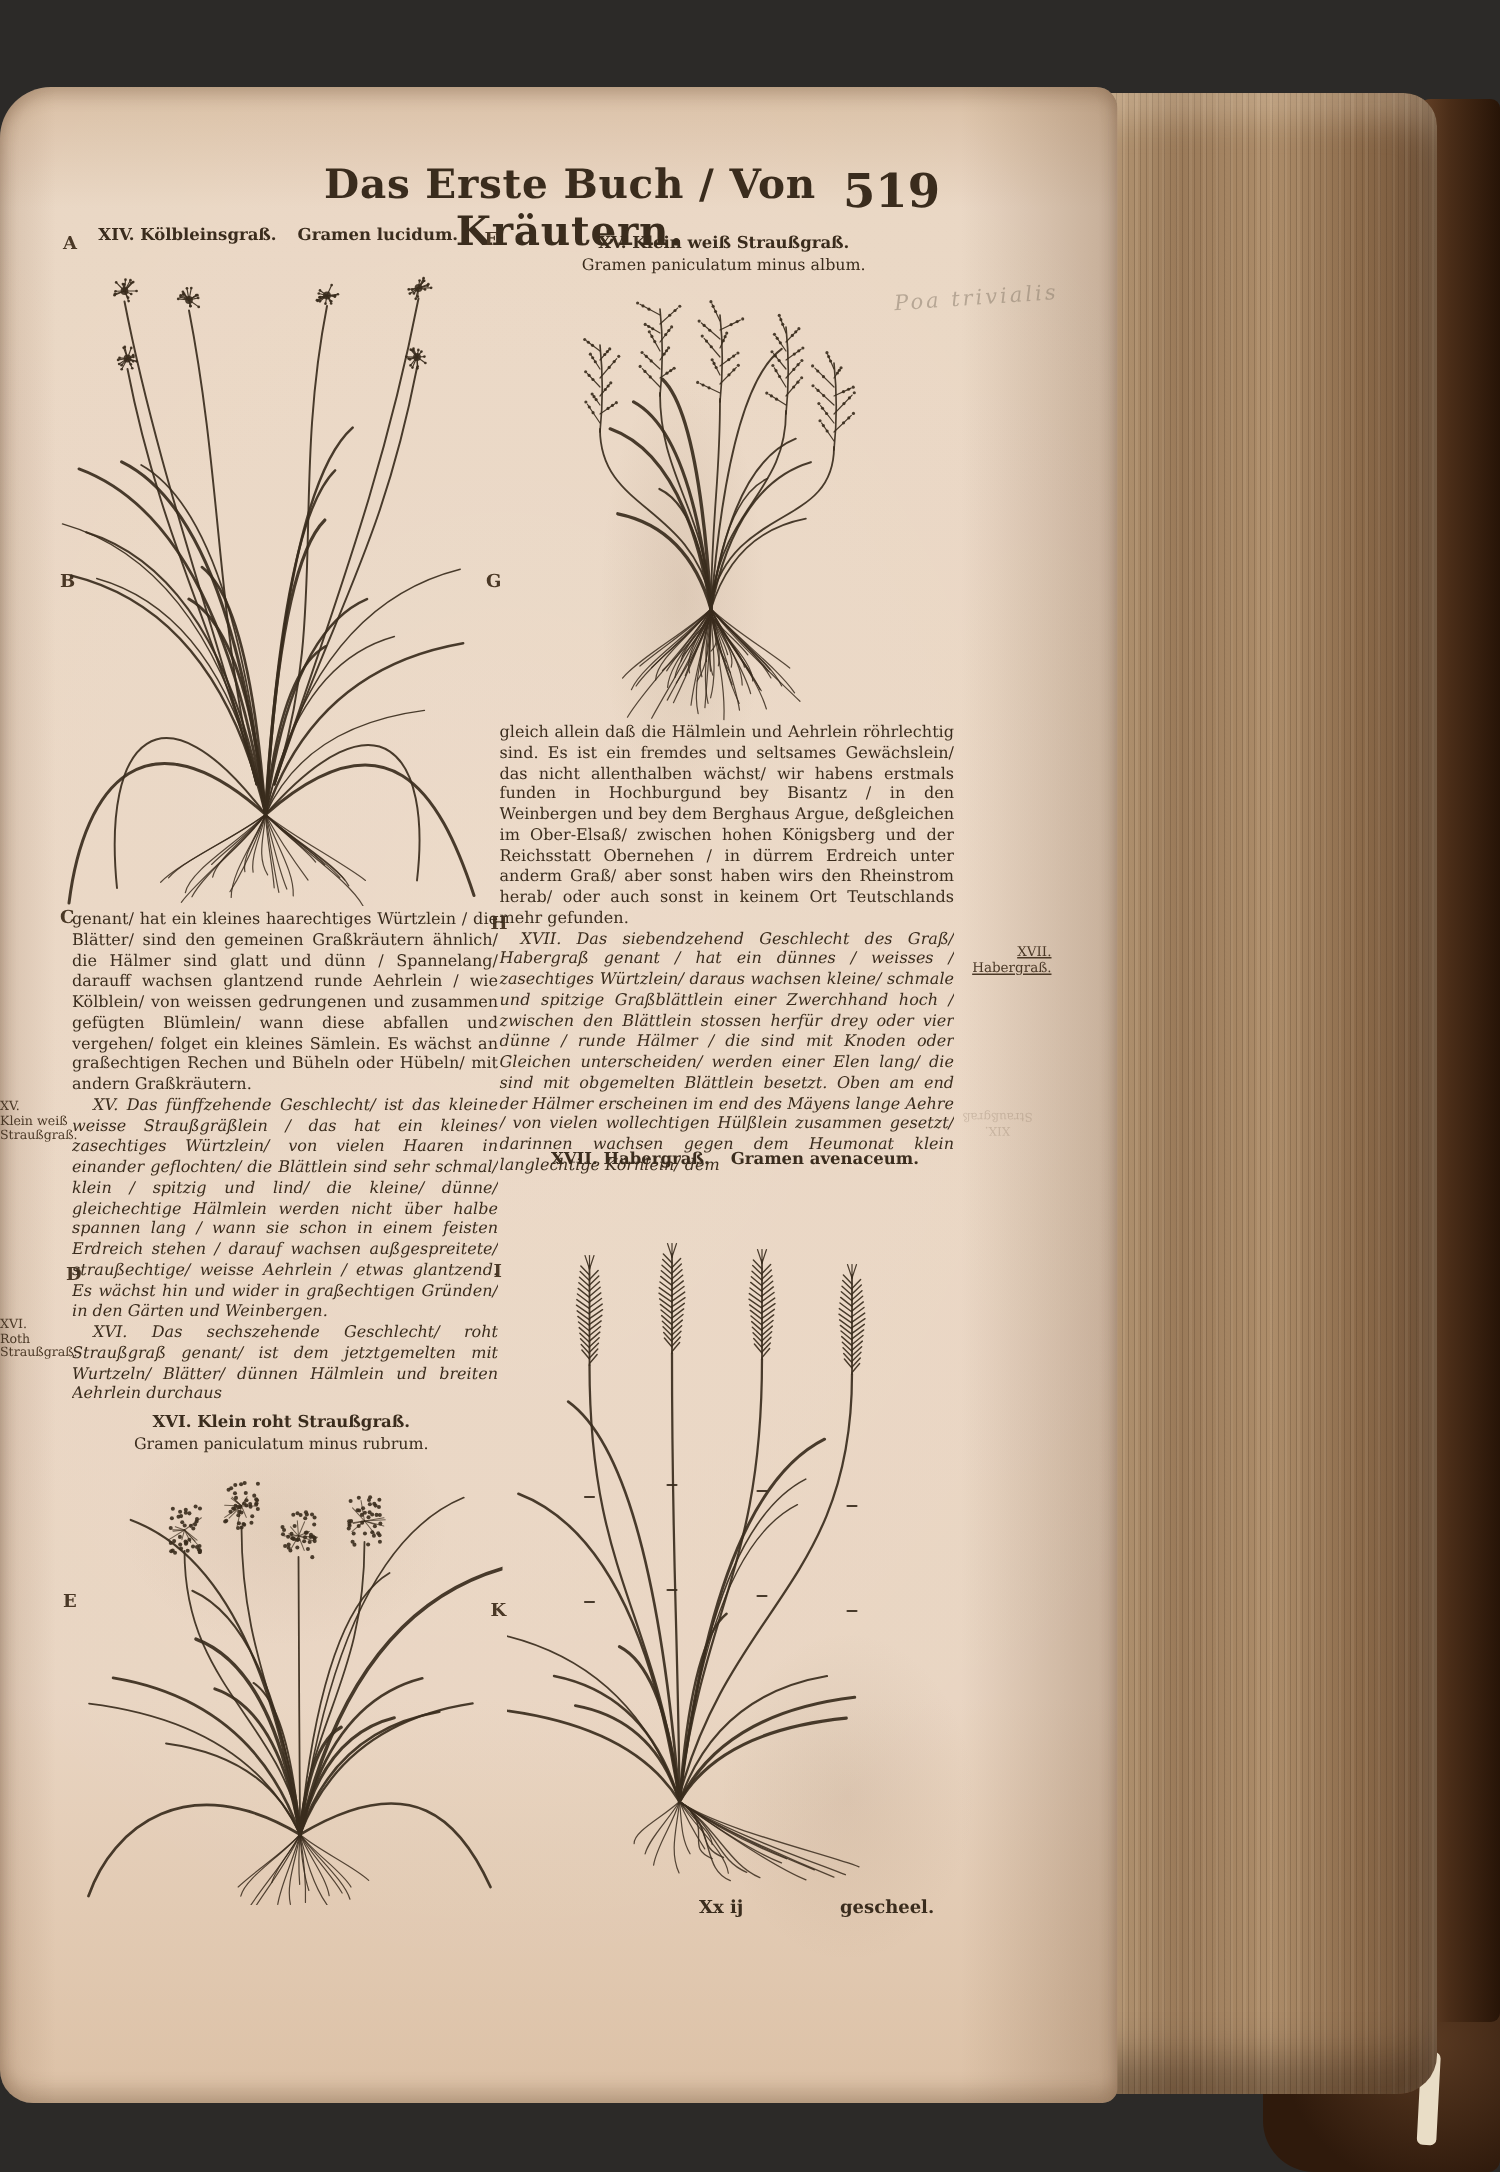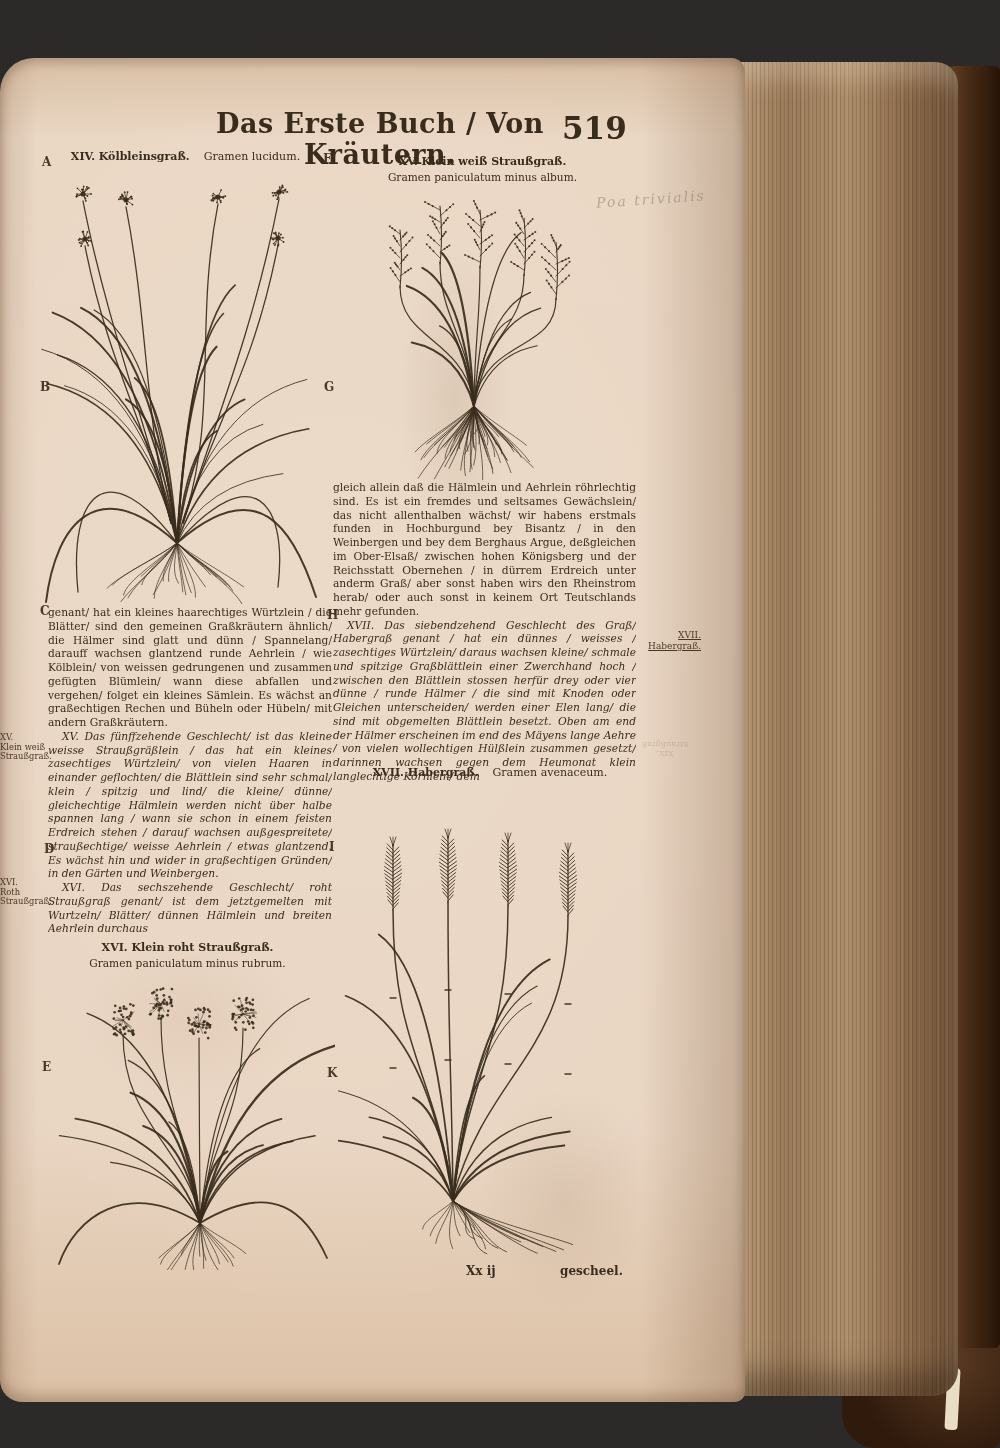--- a/index.html
+++ b/index.html
@@ -36,21 +36,21 @@
     background:radial-gradient(closest-side,rgba(120,90,60,.10),rgba(0,0,0,0));}
   .stain3{left:80px;top:880px;width:220px;height:160px;
     background:radial-gradient(closest-side,rgba(130,95,60,.08),rgba(0,0,0,0));}
   
   .ink{color:#3a2c1d;}
   .page-header{position:absolute;left:140px;top:108px;width:480px;text-align:center;
     font-size:27px;font-weight:700;letter-spacing:.5px;}
   .folio{position:absolute;left:562px;top:110px;font-size:31px;font-weight:700;}
   .cap-row{position:absolute;text-align:center;font-size:11px;white-space:nowrap;}
   .cap-bold{font-weight:700;}
-  .cap-lat{font-weight:400;margin-left:14px;}
+  .cap-lat{font-weight:700;margin-left:14px;}
   .cap-line2{font-weight:400;font-size:10.6px;}
   .mletter{position:absolute;font-size:12px;font-weight:700;color:#4a3826;}
   .body-block{position:absolute;text-align:justify;font-size:10.7px;line-height:13.75px;
     overflow:hidden;}
   .body-block p{margin:0;}
   .body-block p.indent{text-indent:14px;font-style:italic;}
   .margin-note{position:absolute;font-size:8.4px;line-height:9.6px;color:#4a3826;}
   .margin-note-r{position:absolute;font-size:9px;line-height:11px;text-align:right;color:#4a3826;text-decoration:underline;}
   .pencil{position:absolute;left:596px;top:190px;width:140px;font-style:italic;
     font-size:14px;color:#8d7f6e;opacity:.55;transform:rotate(-4deg);letter-spacing:2px;}

